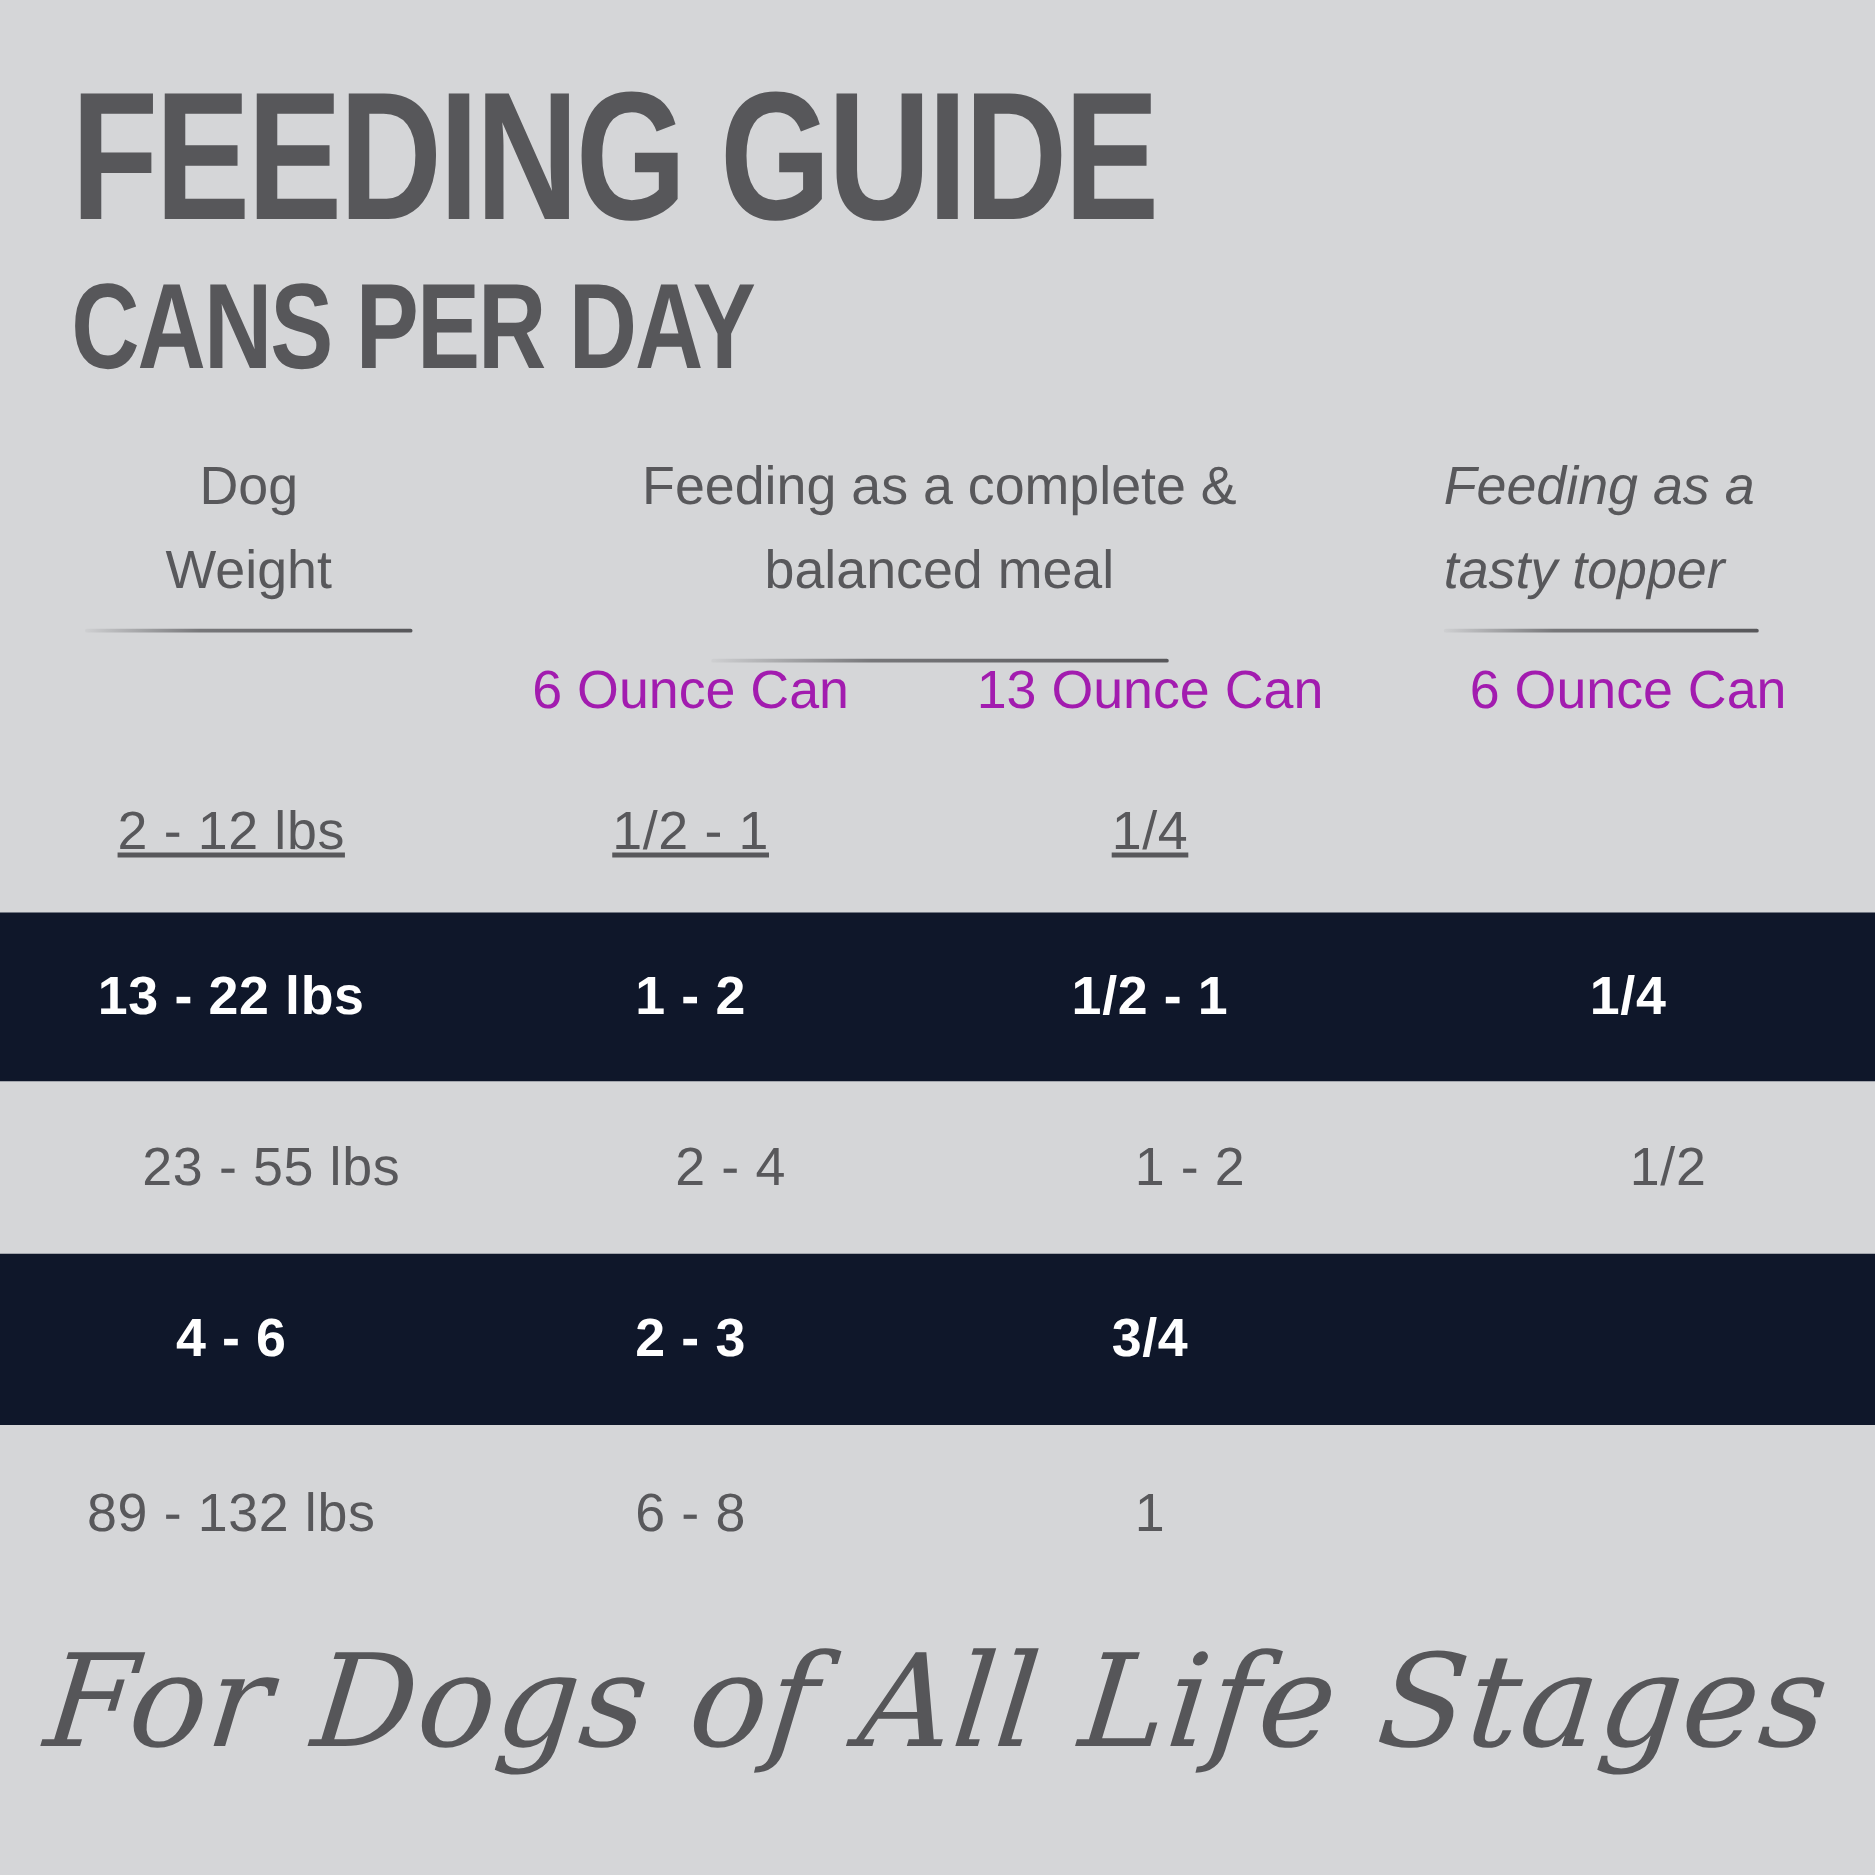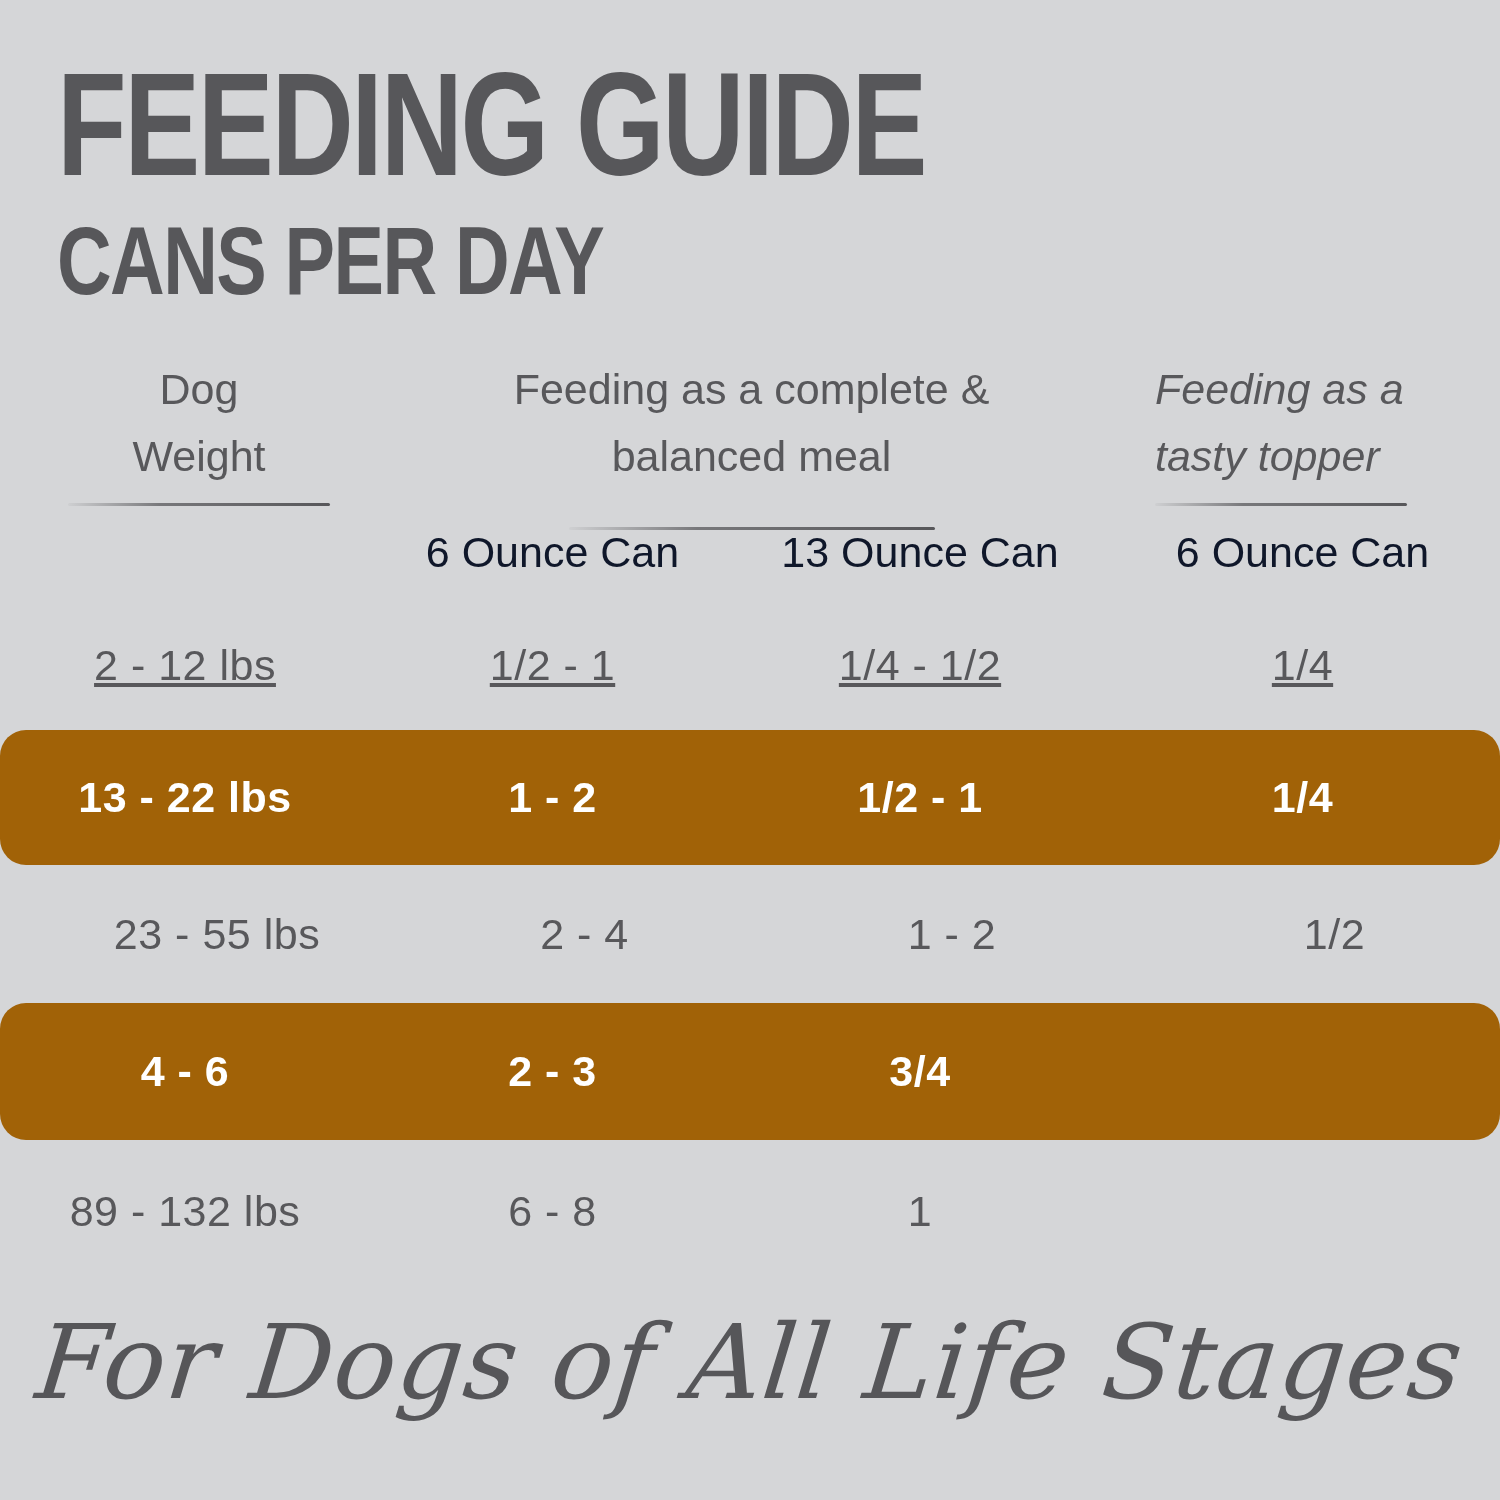--- a/index.html
+++ b/index.html
@@ -84,37 +84,37 @@
   .g1 .rule { width: 262px; }
   .g2 .rule { width: 366px; }
   .g3 .rule { width: 252px; align-self: flex-start; }
 
   .sub-row { height: 95px; }
   .scell {
     display: flex;
     align-items: center;
     justify-content: center;
     font-size: 43px;
-    color: #0f172a;
+    color: #a21caf;
   }
 
   .trow .cell {
     display: flex;
     align-items: center;
     justify-content: center;
     font-size: 43px;
     color: #58585b;
     letter-spacing: 0.5px;
   }
   .trow.r1 { height: 130px; text-decoration: underline; }
   .trow.r2 { height: 135px; }
   .trow.r3 { height: 138px; padding-left: 32px; }
   .trow.r4 { height: 137px; }
   .trow.r5 { height: 143px; }
-  .trow.dark { background: #a16207; border-radius: 26px; }
+  .trow.dark { background: #0f172a; }
   .trow.dark .cell { color: #ffffff; font-weight: bold; }
 
   
   .tagline {
     position: absolute;
     left: 0;
     top: 1302px;
     width: 1500px;
     text-align: center;
     font-family: "DejaVu Serif", "Liberation Serif", serif;
@@ -153,21 +153,20 @@
     <div class="cols sub-row">
       <div class="scell"></div>
       <div class="scell">6 Ounce Can</div>
       <div class="scell">13 Ounce Can</div>
       <div class="scell">6 Ounce Can</div>
     </div>
 
     <div class="cols trow r1">
       <div class="cell">2 - 12 lbs</div>
       <div class="cell">1/2 - 1</div>
-      <div class="cell">1/4 - 1/2</div>
       <div class="cell">1/4</div>
     </div>
 
     <div class="cols trow r2 dark">
       <div class="cell">13 - 22 lbs</div>
       <div class="cell">1 - 2</div>
       <div class="cell">1/2 - 1</div>
       <div class="cell">1/4</div>
     </div>
 

